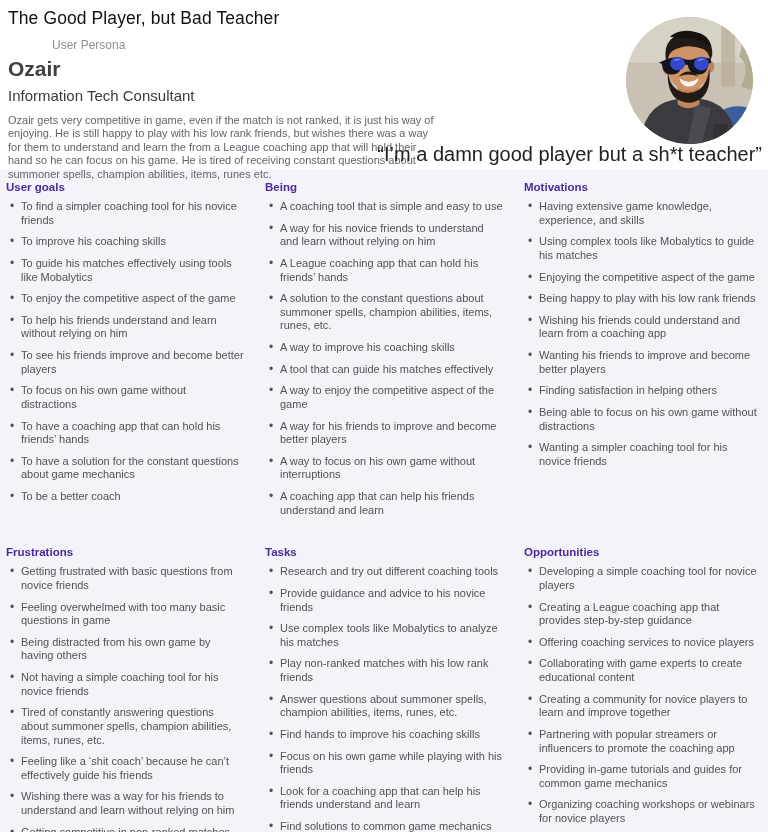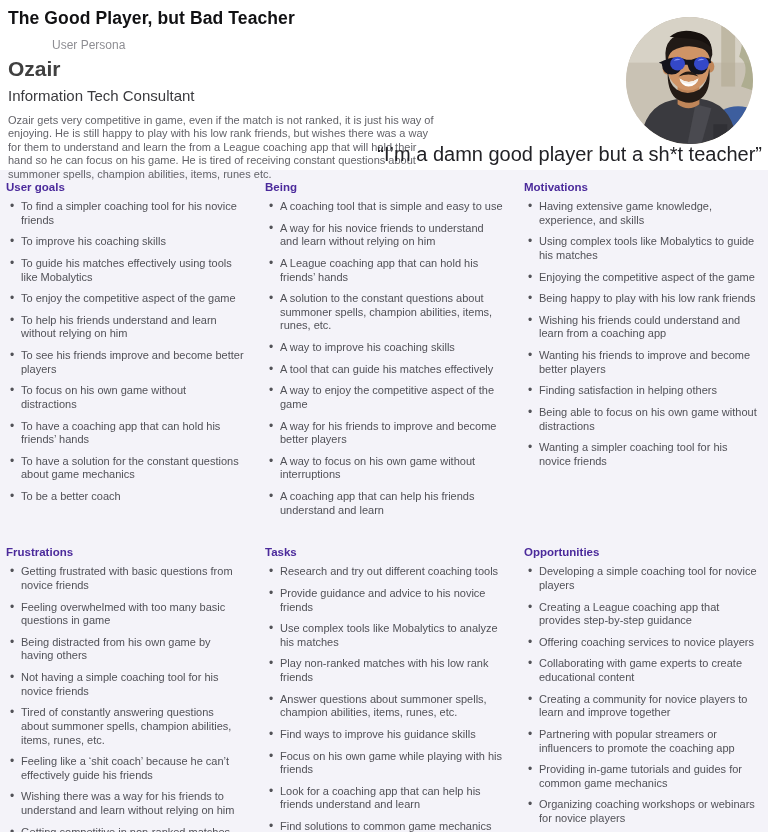--- a/index.html
+++ b/index.html
@@ -12,21 +12,21 @@
   }
   
   .header {
     position: relative;
     height: 170px;
     background: #ffffff;
     padding: 8px 10px 0 8px;
   }
   .page-title {
     font-size: 17.5px;
-    font-weight: bold;
+    font-weight: normal;
     color: #111113;
     letter-spacing: 0.1px;
     margin-bottom: 9px;
   }
   .subtitle {
     font-size: 12px;
     color: #8e8e93;
     margin-bottom: 5px;
     padding-left: 44px;
   }
@@ -226,21 +226,21 @@
       </ul>
   </div>
   <div class="section">
     <div class="section-title">Tasks</div>
     <ul class="bullet-list">
         <li>Research and try out different coaching tools</li>
         <li>Provide guidance and advice to his novice friends</li>
         <li>Use complex tools like Mobalytics to analyze his matches</li>
         <li>Play non-ranked matches with his low rank friends</li>
         <li>Answer questions about summoner spells, champion abilities, items, runes, etc.</li>
-        <li>Find ways to improve his guidance skills</li>
+        <li>Find hands to improve his coaching skills</li>
         <li>Focus on his own game while playing with his friends</li>
         <li>Look for a coaching app that can help his friends understand and learn</li>
         <li>Find solutions to common game mechanics questions</li>
       </ul>
   </div>
   <div class="section">
     <div class="section-title">Opportunities</div>
     <ul class="bullet-list">
         <li>Developing a simple coaching tool for novice players</li>
         <li>Creating a League coaching app that provides step-by-step guidance</li>

